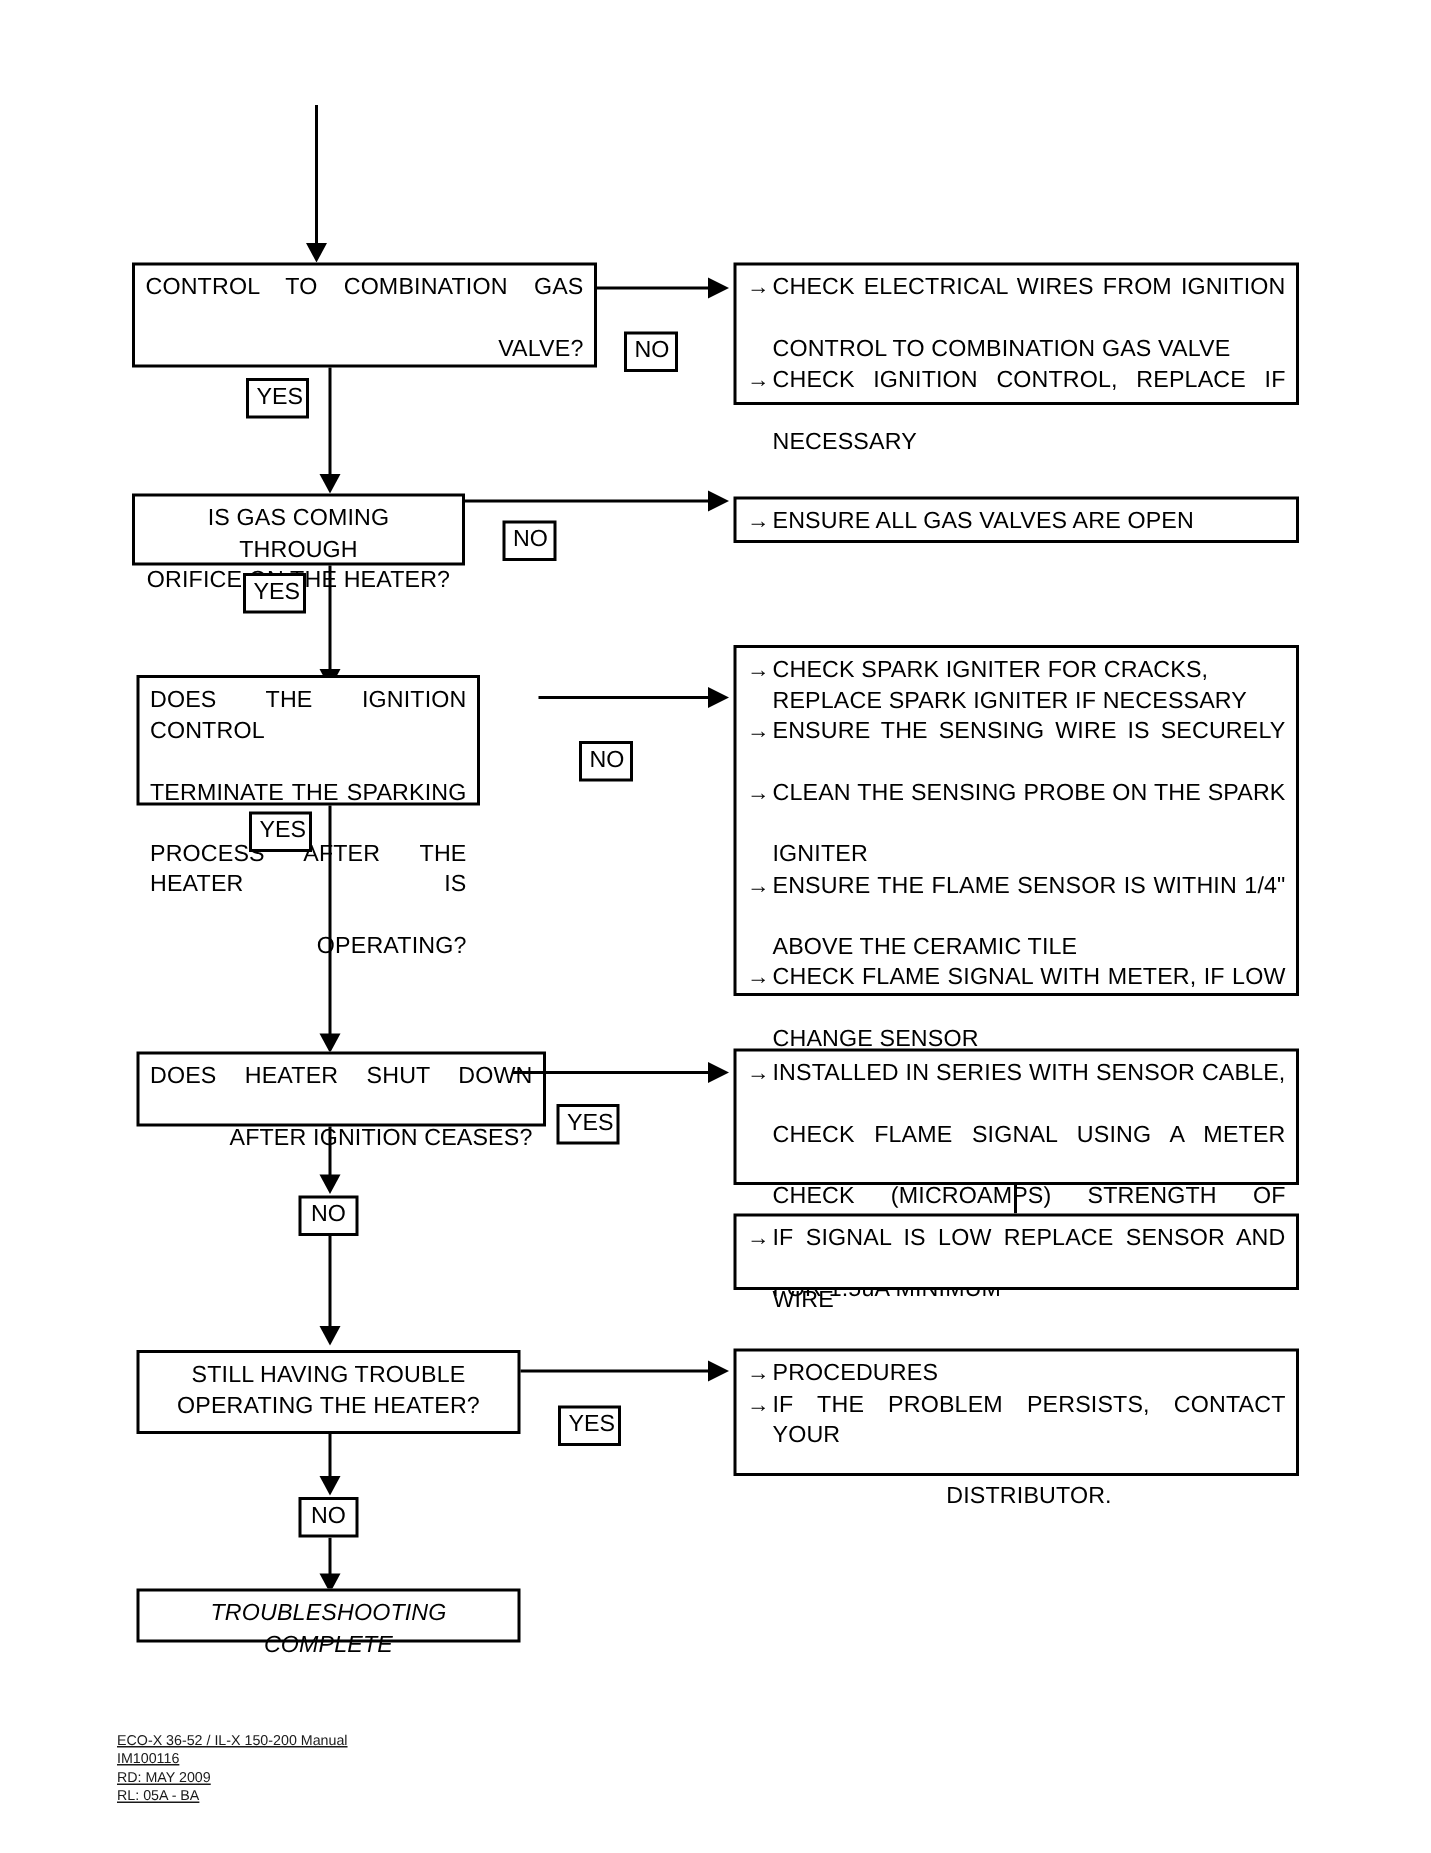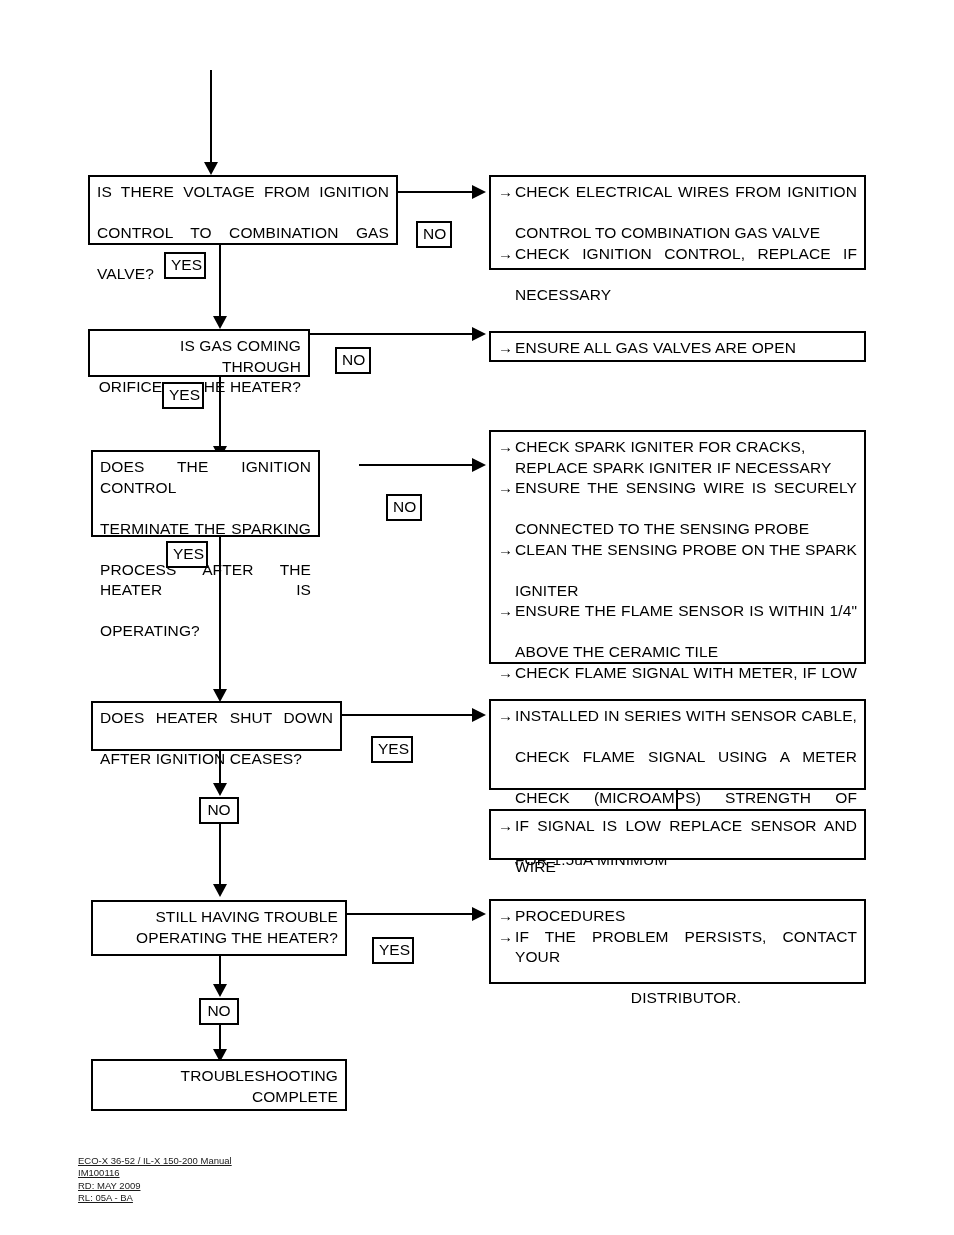--- a/index.html
+++ b/index.html
@@ -31,25 +31,25 @@
   }
   .box .inner {
     padding: 5px 7px 5px 7px;
   }
   .just p {
     margin: 0;
     text-align: justify;
     text-justify: inter-word;
   }
   .just p:last-child {
-    text-align: left;
+    text-align: right;
   }
   .left p {
     margin: 0;
-    text-align: right;
+    text-align: center;
   }
 
   
   ul.bullets {
     margin: 0;
     padding: 0;
     list-style: none;
   }
   ul.bullets li {
     position: relative;
@@ -143,21 +143,20 @@
 </head>
 <body>
 
 <div id="page">
 
   <div class="vline" style="left:210px; top:70px; height:96px;"></div>
   <div class="arrow-down" style="left:204px; top:162px;"></div>
 
   <div class="box just" style="left:88px; top:175px; width:310px; height:70px;">
     <div class="inner">
-      <p class="fill">IS THERE VOLTAGE FROM IGNITION</p>
       <p class="fill">CONTROL TO COMBINATION GAS</p>
       <p>VALVE?</p>
     </div>
   </div>
 
   <div class="hline" style="left:398px; top:191px; width:80px;"></div>
   <div class="arrow-right" style="left:472px; top:185px;"></div>
   <div class="chip" style="left:416px; top:221px; width:36px;">NO</div>
 
   <div class="box" style="left:489px; top:175px; width:377px; height:95px;">
@@ -224,21 +223,20 @@
     <div class="inner">
       <ul class="bullets">
         <li>
           <span class="arw">→</span>
           <span class="lastline">CHECK SPARK IGNITER FOR CRACKS,</span>
           <span class="lastline">REPLACE SPARK IGNITER IF NECESSARY</span>
         </li>
         <li>
           <span class="arw">→</span>
           <span class="fullline">ENSURE THE SENSING WIRE IS SECURELY</span>
-          <span class="lastline">CONNECTED TO THE SENSING PROBE</span>
         </li>
         <li>
           <span class="arw">→</span>
           <span class="fullline">CLEAN THE SENSING PROBE ON THE SPARK</span>
           <span class="lastline">IGNITER</span>
         </li>
         <li>
           <span class="arw">→</span>
           <span class="fullline">ENSURE THE FLAME SENSOR IS WITHIN 1/4"</span>
           <span class="lastline">ABOVE THE CERAMIC TILE</span>
@@ -254,21 +252,21 @@
           <span class="lastline">UNIT IF OTHER CHECKS ARE OK</span>
         </li>
       </ul>
     </div>
   </div>
 
   <div class="vline" style="left:219px; top:537px; height:155px;"></div>
   <div class="arrow-down" style="left:213px; top:689px;"></div>
   <div class="chip" style="left:166px; top:541px; width:42px;">YES</div>
 
-  <div class="box just" style="left:91px; top:701px; width:251px; height:50px;">
+  <div class="box just" style="left:91px; top:701px; width:273px; height:50px;">
     <div class="inner">
       <p class="fill">DOES HEATER SHUT DOWN</p>
       <p>AFTER IGNITION CEASES?</p>
     </div>
   </div>
 
   <div class="hline" style="left:342px; top:714px; width:136px;"></div>
   <div class="arrow-right" style="left:472px; top:708px;"></div>
   <div class="chip" style="left:371px; top:736px; width:42px;">YES</div>
 
@@ -332,21 +330,21 @@
       </ul>
     </div>
   </div>
 
   <div class="vline" style="left:219px; top:956px; height:32px;"></div>
   <div class="arrow-down" style="left:213px; top:984px;"></div>
   <div class="chip" style="left:199px; top:998px; width:40px;">NO</div>
   <div class="vline" style="left:219px; top:1025px; height:28px;"></div>
   <div class="arrow-down" style="left:213px; top:1049px;"></div>
 
-  <div class="box left" style="left:91px; top:1059px; width:256px; height:52px;">
+  <div class="box left" style="left:91px; top:1059px; width:256px; height:36px;font-style:italic;">
     <div class="inner">
       <p>TROUBLESHOOTING</p>
       <p>COMPLETE</p>
     </div>
   </div>
 
   <div id="footer">
     <div>ECO-X 36-52 / IL-X 150-200 Manual</div>
     <div>IM100116</div>
     <div>RD: MAY 2009</div>

